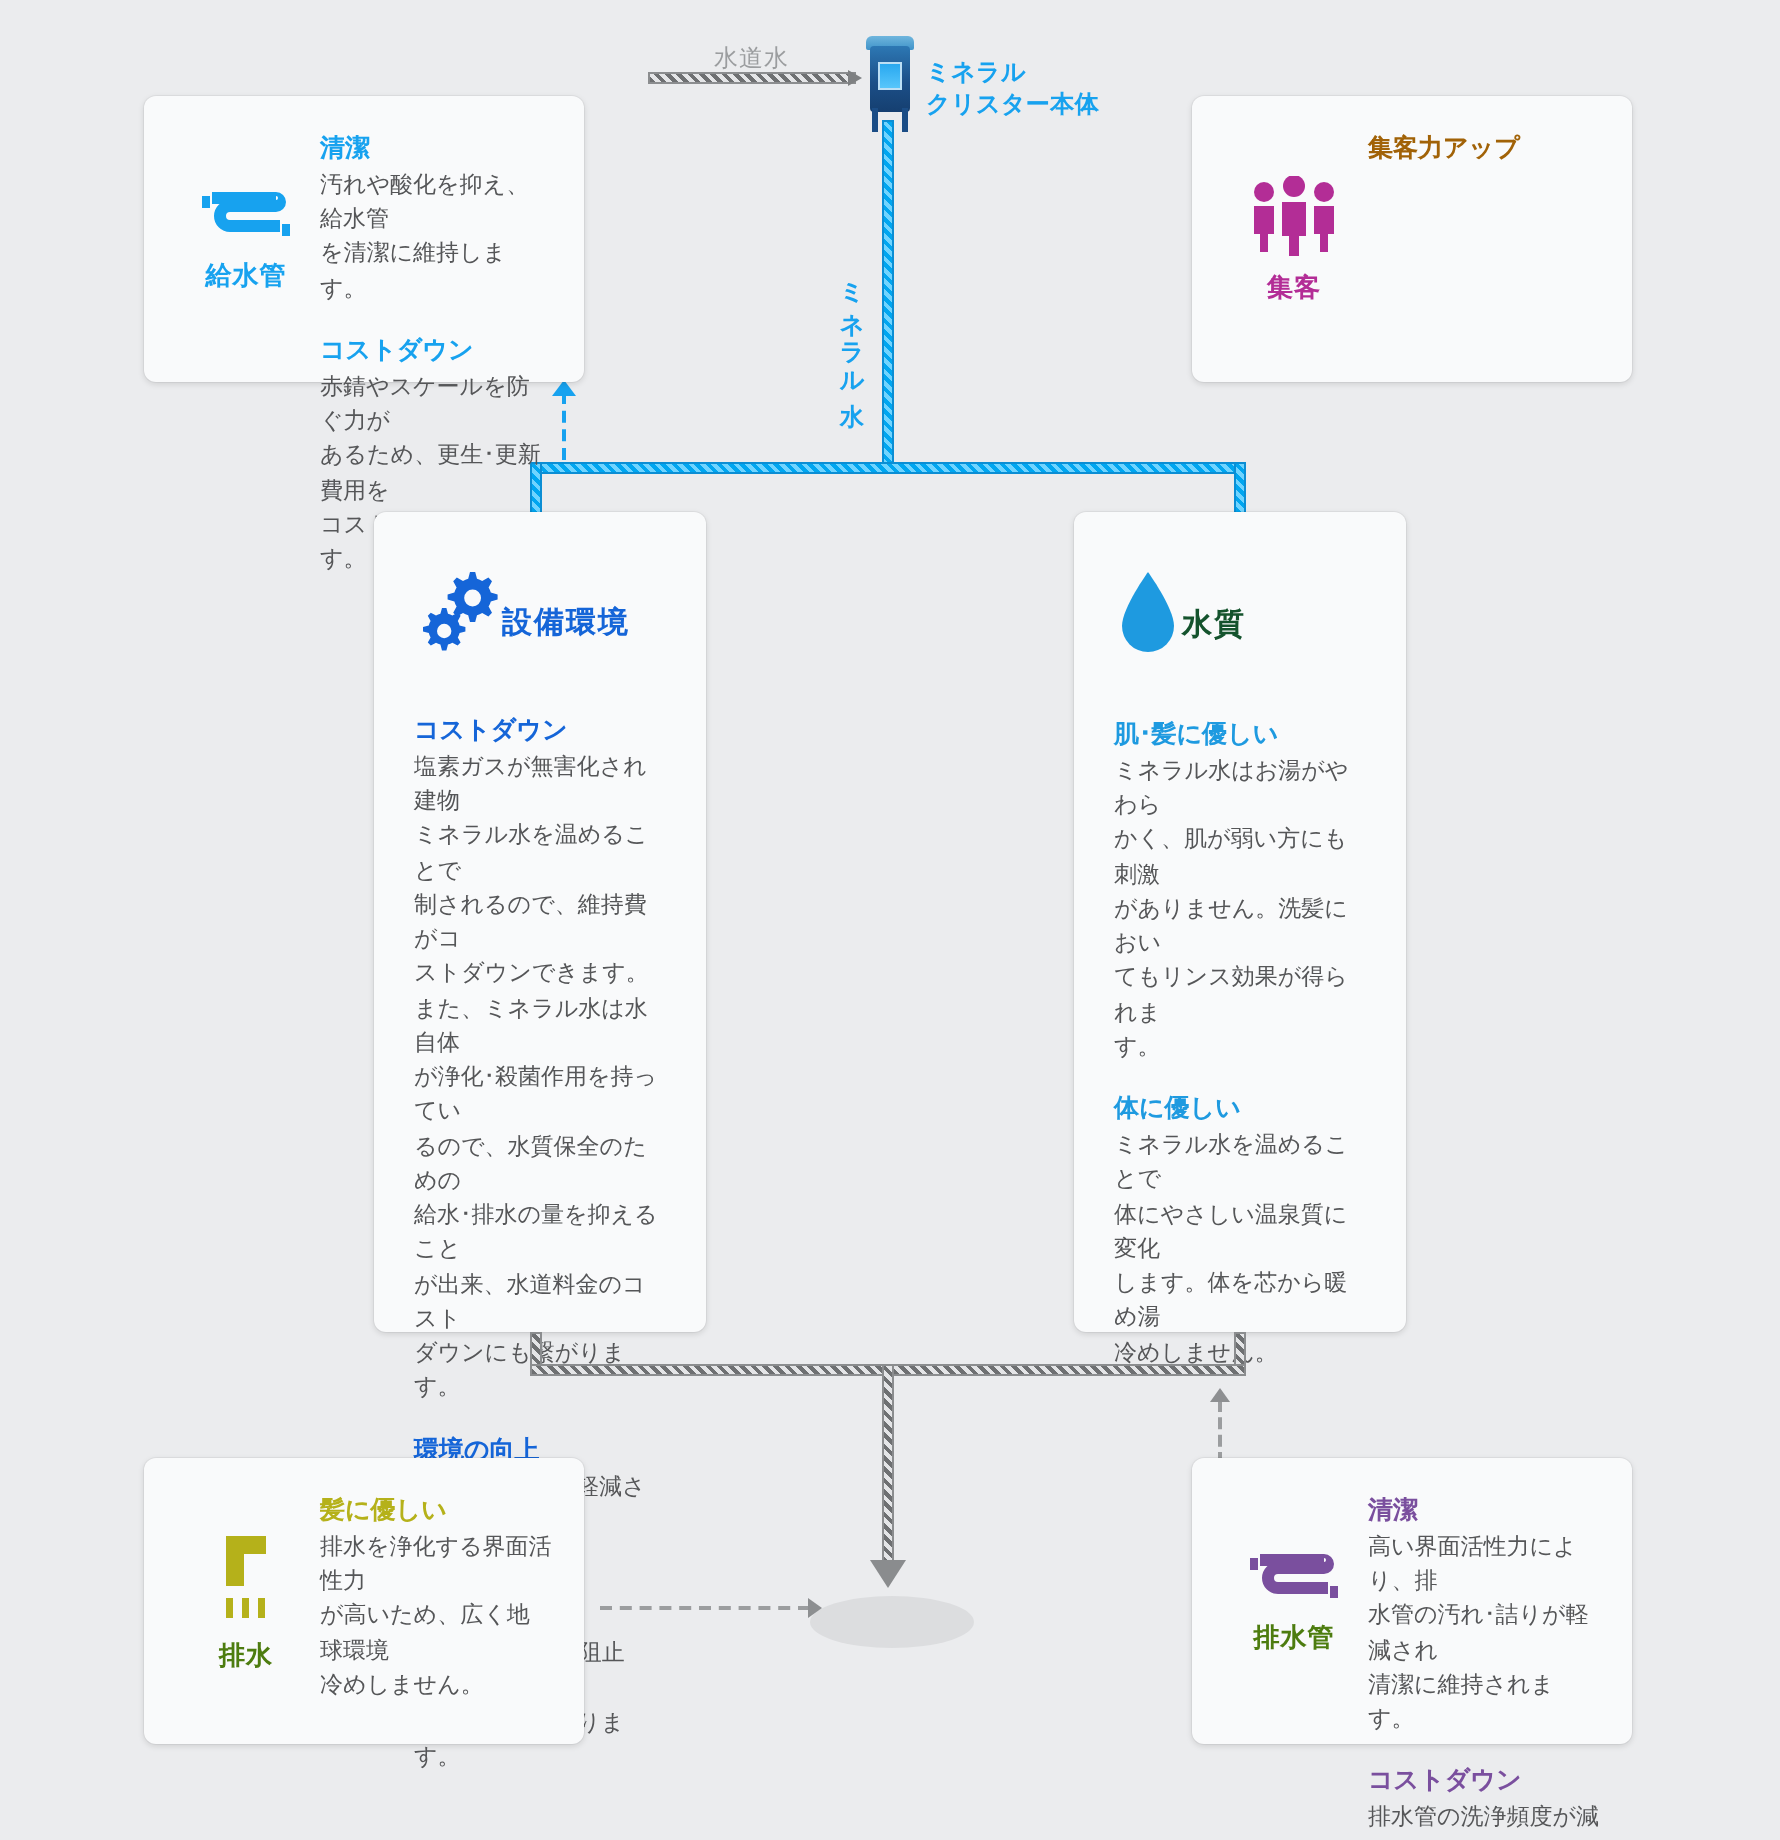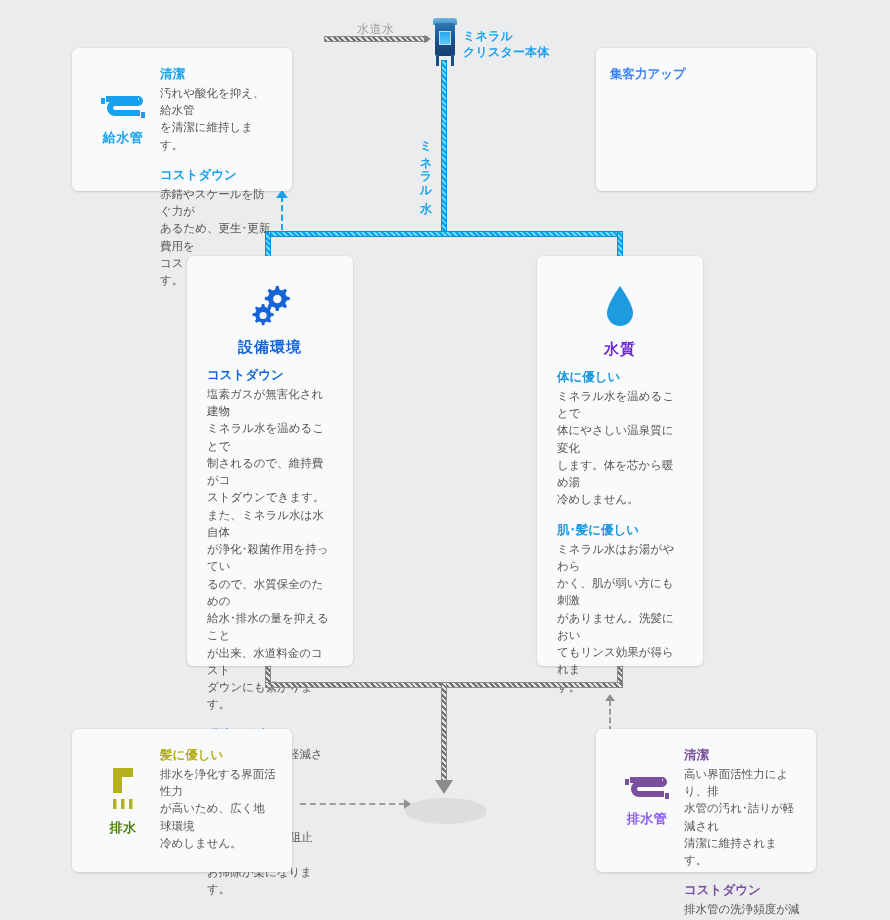--- a/index.html
+++ b/index.html
@@ -55,23 +55,23 @@
   }
 
   
   .card-v {
     display: flex;
     flex-direction: column;
     padding: 28px 20px 18px 20px;
   }
   .card-v .iconcol {
     display: flex;
-    flex-direction: column;
+    flex-direction: row;
     align-items: center;
-    margin-bottom: 10px;
+    margin-bottom: 29px;
   }
 
   .icon-label {
     font-size: 13px;
     font-weight: bold;
     margin-top: 7px;
     letter-spacing: 0.5px;
   }
   .icon-label-big {
     font-size: 15px;
@@ -299,23 +299,36 @@
       <div class="sec">
         <p class="sec-title" style="color:#17a2ef;">コストダウン</p>
         <p class="sec-body">赤錆やスケールを防ぐ力が
 あるため、更生･更新費用を
 コストダウンします。</p>
       </div>
     </div>
   </div>
 
   <div class="card card-h" style="left:596px; top:48px; width:220px; height:143px;">
-    <div class="textcol">
-      <div class="sec">
-        <p class="sec-title" style="color:#3b82f6;">集客力アップ</p>
+    <div class="iconcol">
+      <svg class="ic" width="48" height="40" viewBox="0 0 48 40">
+        <g fill="#b32d96">
+          <circle cx="9" cy="8" r="5"></circle>
+          <path d="M4 15 h10 v14 h-3 v9 h-4 v-9 h-3 z"></path>
+          <circle cx="39" cy="8" r="5"></circle>
+          <path d="M34 15 h10 v14 h-3 v9 h-4 v-9 h-3 z"></path>
+          <circle cx="24" cy="5" r="5.5"></circle>
+          <path d="M18 13 h12 v17 h-3.5 v10 h-5 v-10 H18 z"></path>
+        </g>
+      </svg>
+      <div class="icon-label" style="color:#b32d96;">集客</div>
+    </div>
+    <div class="textcol">
+      <div class="sec">
+        <p class="sec-title" style="color:#a16207;">集客力アップ</p>
       </div>
     </div>
   </div>
 
   <div class="card card-v" style="left:187px; top:256px; width:166px; height:410px;">
     <div class="iconcol">
       <svg class="ic" width="44" height="44" viewBox="0 0 44 44">
         <g fill="#1565d8">
           <path d="M28 2 l2.6 0 l.9 3.4 a9 9 0 0 1 2.6 1.1 l3.1-1.7 l1.8 1.8 l-1.7 3.1 a9 9 0 0 1 1.1 2.6 l3.4 .9 l0 2.6 l-3.4 .9 a9 9 0 0 1 -1.1 2.6 l1.7 3.1 l-1.8 1.8 l-3.1-1.7 a9 9 0 0 1 -2.6 1.1 l-.9 3.4 l-2.6 0 l-.9-3.4 a9 9 0 0 1 -2.6-1.1 l-3.1 1.7 l-1.8-1.8 l1.7-3.1 a9 9 0 0 1 -1.1-2.6 l-3.4-.9 l0-2.6 l3.4-.9 a9 9 0 0 1 1.1-2.6 l-1.7-3.1 l1.8-1.8 l3.1 1.7 a9 9 0 0 1 2.6-1.1 z"></path>
           <circle cx="29.3" cy="15" r="4.2" fill="#f9fafb"></circle>
@@ -350,37 +363,37 @@
 お掃除が楽になります。</p>
       </div>
     </div>
   </div>
 
   <div class="card card-v" style="left:537px; top:256px; width:166px; height:410px;">
     <div class="iconcol">
       <svg class="ic" width="34" height="46" viewBox="0 0 34 46">
         <path d="M17 2 C17 2 4 20 4 29 a13 13 0 0 0 26 0 C30 20 17 2 17 2 z" fill="#1e9ae0"></path>
       </svg>
-      <div class="icon-label-big" style="color:#6d28d9;">水質</div>
-    </div>
-    <div class="textcol">
-      <div class="sec">
-        <p class="sec-title" style="color:#1e9ae0;">体に優しい</p>
-        <p class="sec-body">ミネラル水を温めることで
-体にやさしい温泉質に変化
-します。体を芯から暖め湯
-冷めしません。</p>
-      </div>
+      <div class="icon-label-big" style="color:#14532d;">水質</div>
+    </div>
+    <div class="textcol">
       <div class="sec">
         <p class="sec-title" style="color:#1e9ae0;">肌･髪に優しい</p>
         <p class="sec-body">ミネラル水はお湯がやわら
 かく、肌が弱い方にも刺激
 がありません。洗髪におい
 てもリンス効果が得られま
 す。</p>
+      </div>
+      <div class="sec">
+        <p class="sec-title" style="color:#1e9ae0;">体に優しい</p>
+        <p class="sec-body">ミネラル水を温めることで
+体にやさしい温泉質に変化
+します。体を芯から暖め湯
+冷めしません。</p>
       </div>
     </div>
   </div>
 
   <div class="pipe pipe-gray" style="left:265px; top:666px; width:6px; height:20px;"></div>
 
   <div class="pipe pipe-gray" style="left:617px; top:666px; width:6px; height:20px;"></div>
 
   <div class="pipe pipe-gray" style="left:265px; top:682px; width:358px; height:6px;"></div>
 
@@ -419,21 +432,21 @@
   <div class="card card-h" style="left:596px; top:729px; width:220px; height:143px;">
     <div class="iconcol">
       <svg class="ic" width="44" height="28" viewBox="0 0 44 28">
         <g fill="#7a4f9e">
           <rect x="0" y="4" width="4" height="6"></rect>
           <rect x="40" y="18" width="4" height="6"></rect>
           <path d="M5 2 h32 a5 5 0 0 1 0 10 H14 a2 2 0 0 0 0 4 h25 v6 H14 a8 8 0 0 1 0 -16 h23 a1 1 0 0 0 0 -2 H5 z"></path>
           <rect x="5" y="2" width="32" height="6"></rect>
         </g>
       </svg>
-      <div class="icon-label" style="color:#8b5cf6;">排水管</div>
+      <div class="icon-label" style="color:#4d7c0f;">排水管</div>
     </div>
     <div class="textcol">
       <div class="sec">
         <p class="sec-title" style="color:#7a4f9e;">清潔</p>
         <p class="sec-body">高い界面活性力により、排
 水管の汚れ･詰りが軽減され
 清潔に維持されます。</p>
       </div>
       <div class="sec">
         <p class="sec-title" style="color:#7a4f9e;">コストダウン</p>

